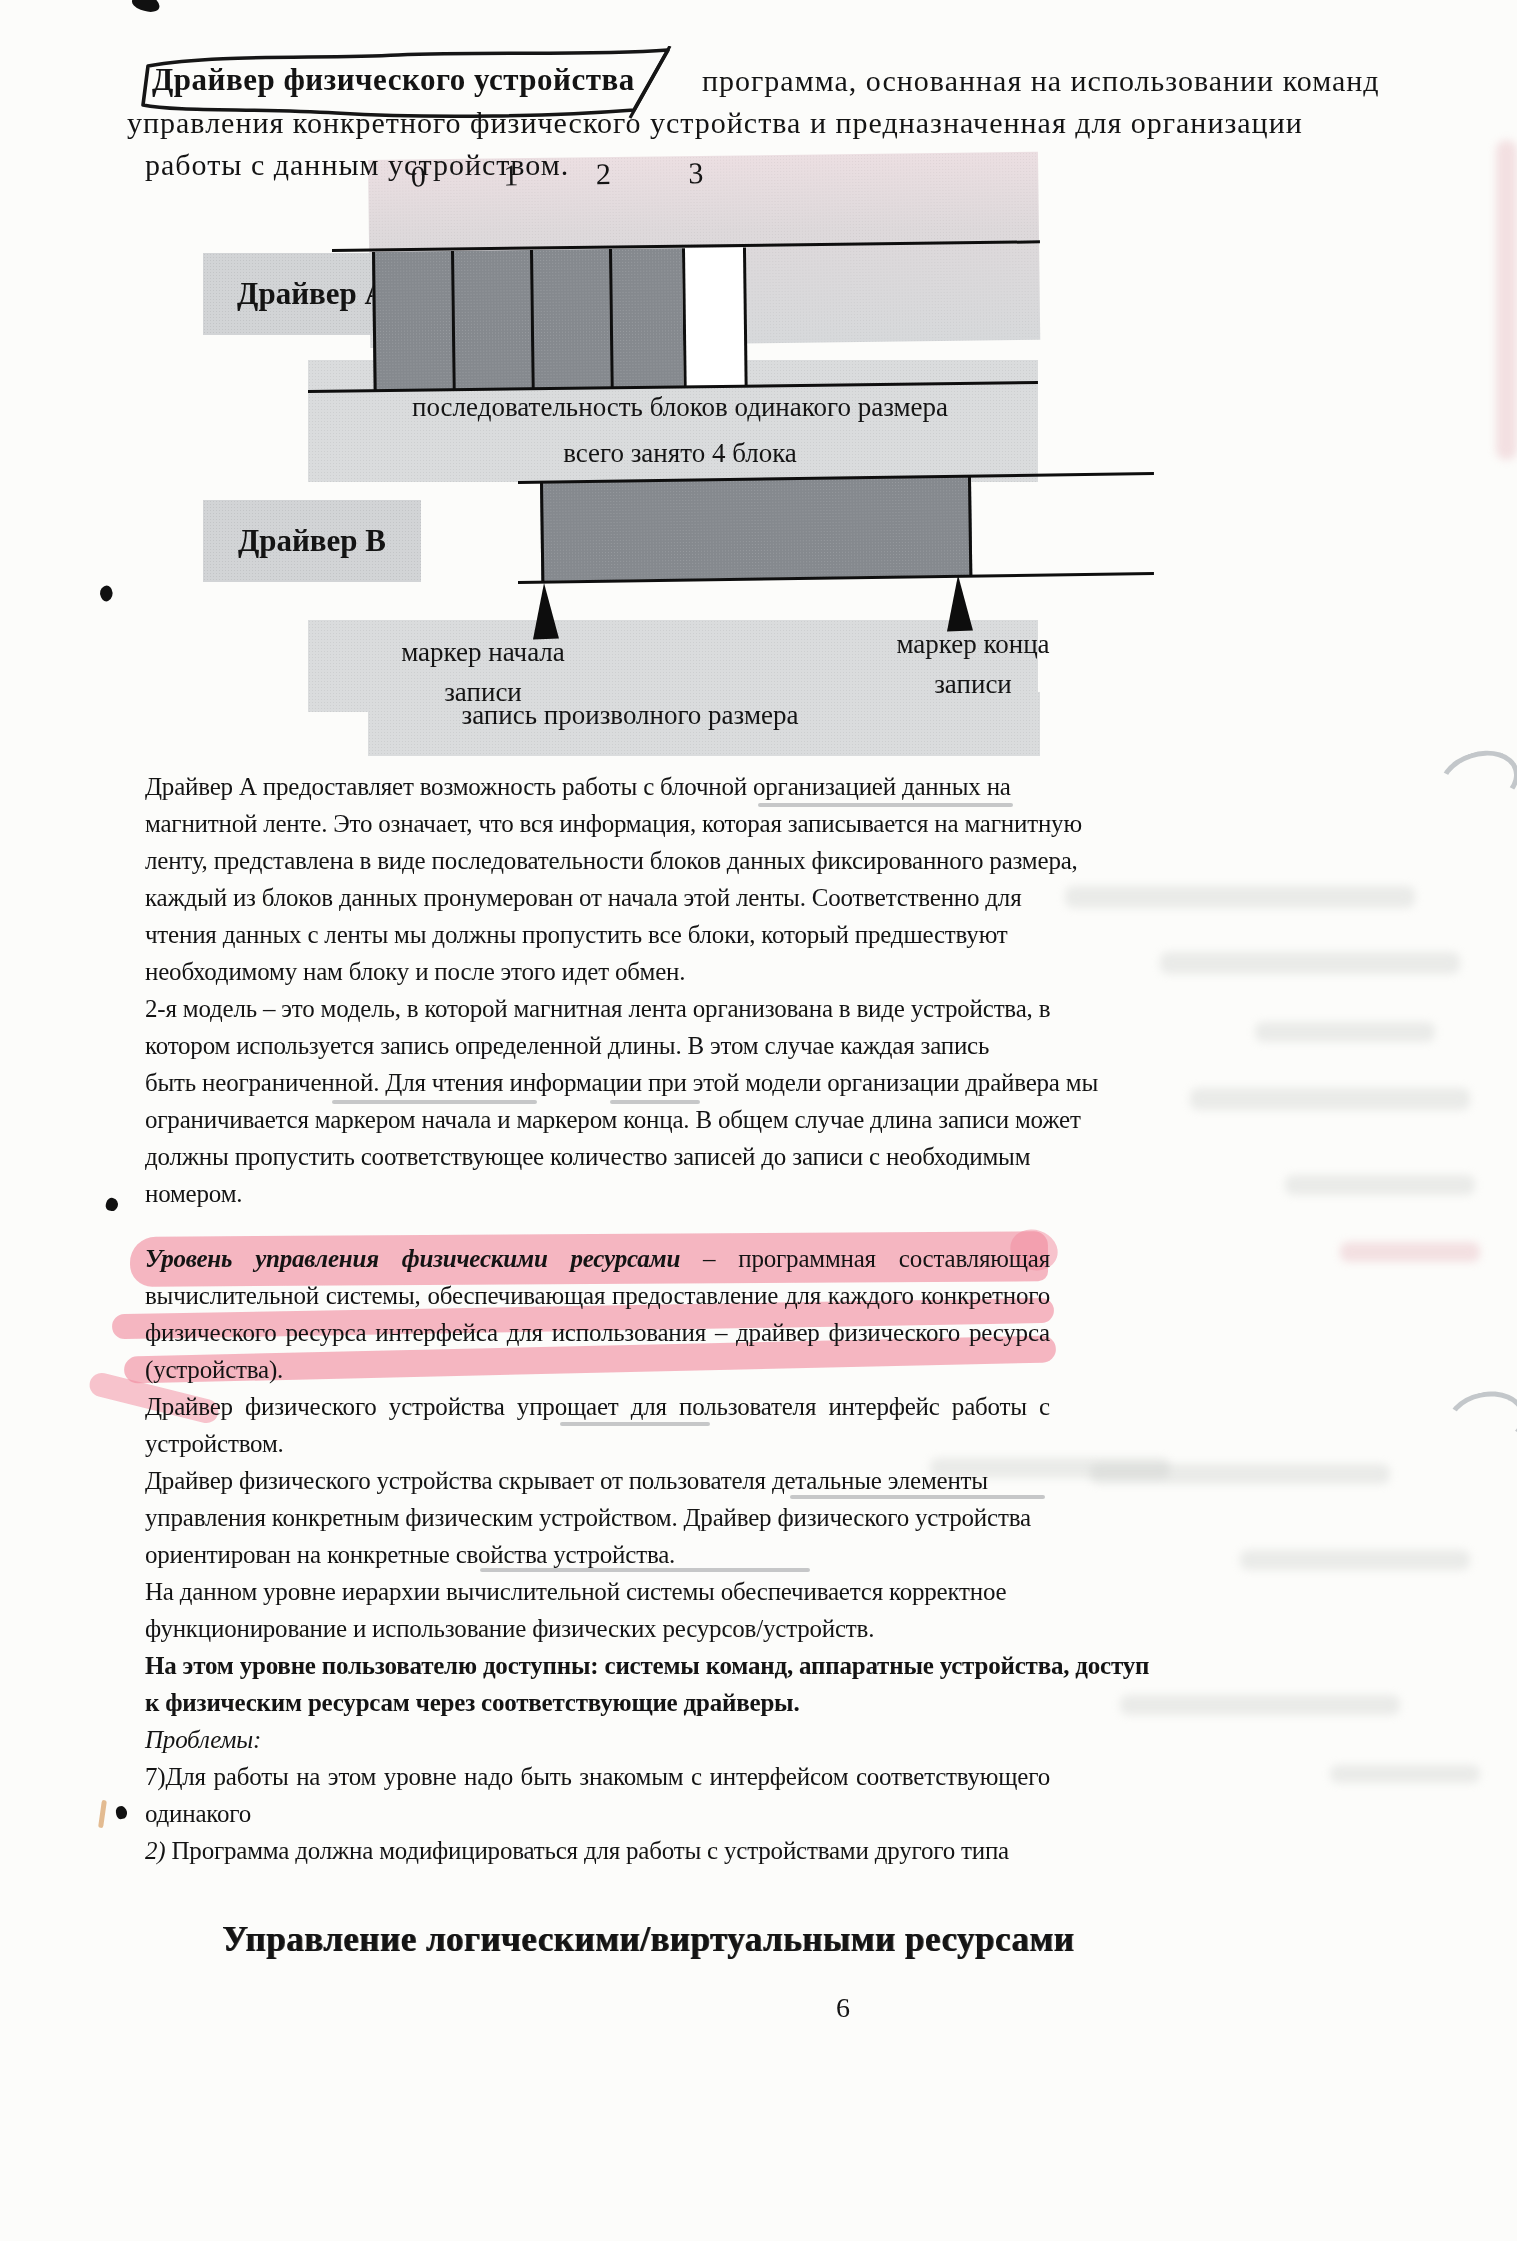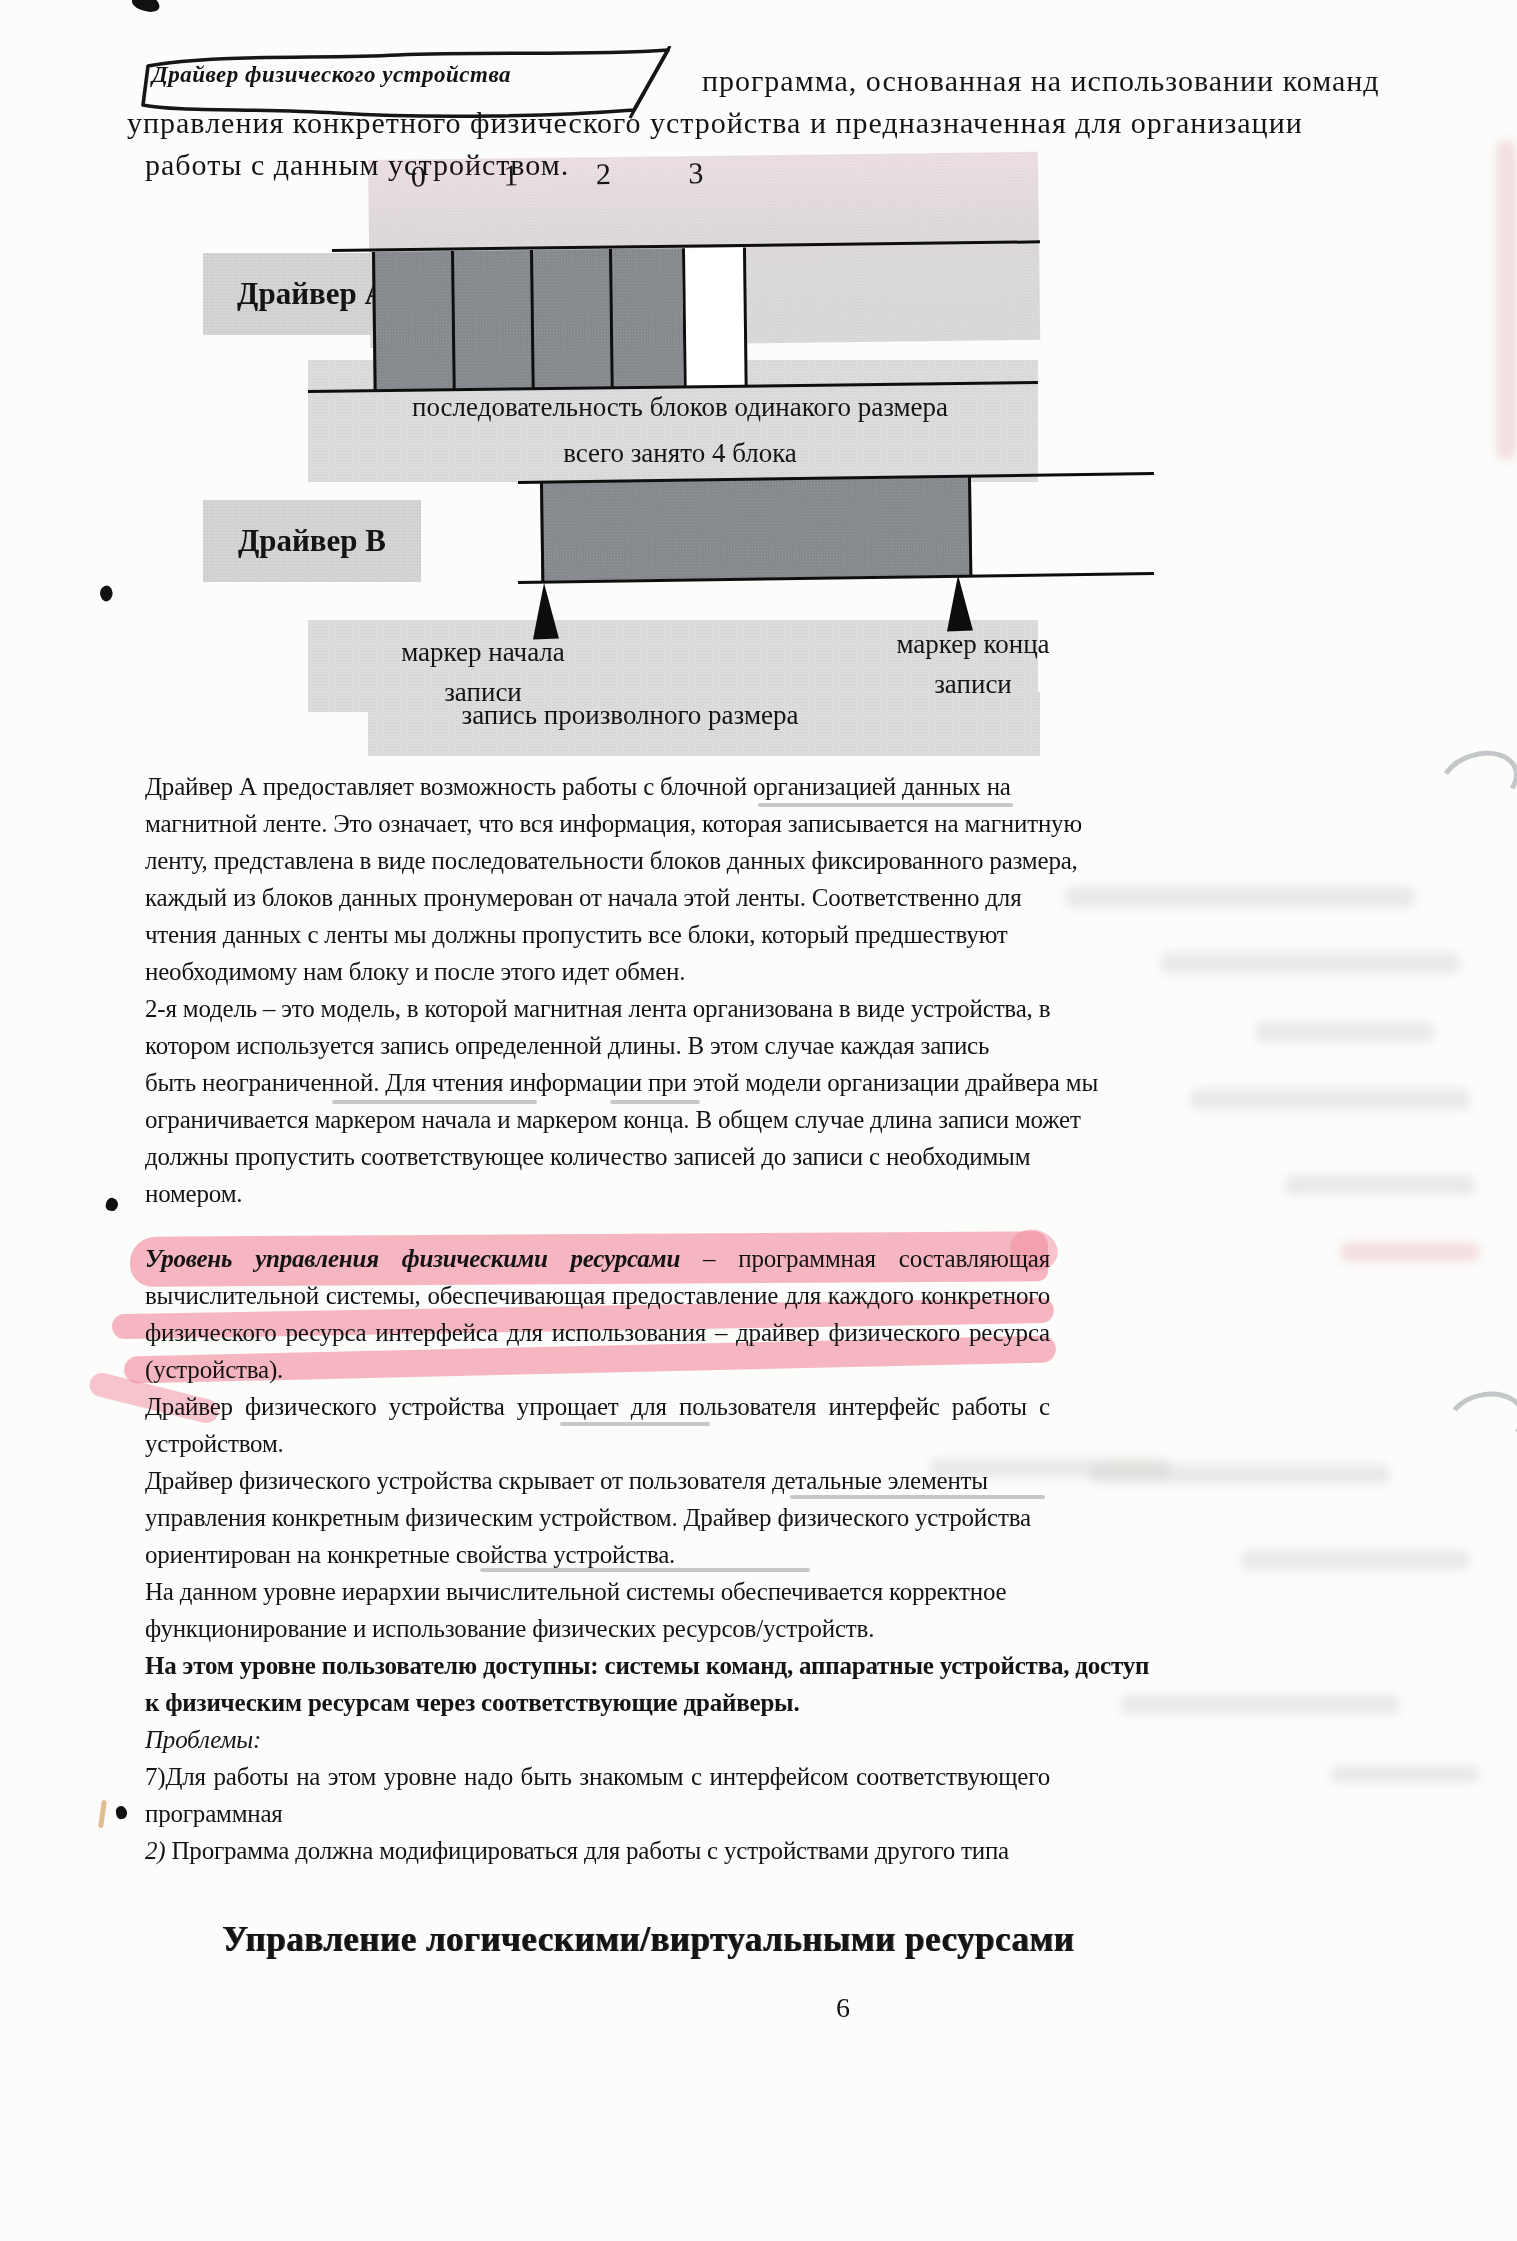--- a/index.html
+++ b/index.html
@@ -7,21 +7,21 @@
     position:relative;width:1517px;height:2241px;margin:0 auto;
     background:#fcfcfa;overflow:hidden;
     font-family:"Liberation Serif","DejaVu Serif",serif;color:#141414;
   }
   .abs{position:absolute;}
   .line{white-space:pre;}
   
   .def-text{font-size:30px;letter-spacing:1px;white-space:pre;z-index:4;}
   #term-box{left:136px;top:46px;width:552px;height:74px;z-index:4;}
   #term-box svg{position:absolute;left:0;top:0;}
-  #term-text{left:152px;top:62px;font-size:23px;font-weight:bold;font-style:italic;letter-spacing:0.5px;white-space:pre;z-index:5;}
+  #term-text{left:152px;top:62px;font-size:31px;font-weight:bold;letter-spacing:0.5px;white-space:pre;z-index:5;}
   
   .gray-box{background-color:#d2d4d6;background-image:radial-gradient(rgba(0,0,0,0.07) 1px,transparent 1px);background-size:3px 3px;}
   .cap-box{background-color:#dadcdd;background-image:radial-gradient(rgba(0,0,0,0.06) 1px,transparent 1px);background-size:3px 3px;}
   .drv-label{font-size:31px;font-weight:bold;text-align:center;}
   .blackline{background:#0e0e0e;transform-origin:left center;}
   .cap-text{font-size:27px;text-align:center;white-space:pre;}
   
   #band-a{left:368px;top:160px;width:670px;height:188px;
     background:linear-gradient(180deg,#ecdfe2 0%,#ded9db 40%,#d7d9db 100%);
     background-blend-mode:multiply;transform:rotate(-0.7deg);transform-origin:left top;}
@@ -213,21 +213,21 @@
       <div class="line">На данном уровне иерархии вычислительной системы обеспечивается корректное</div>
       <div class="line">функционирование и использование физических ресурсов/устройств.</div>
     </div>
   <div id="p-avail" class="abs body-block">
       <div class="line">На этом уровне пользователю доступны: системы команд, аппаратные устройства, доступ</div>
       <div class="line">к физическим ресурсам через соответствующие драйверы.</div>
     </div>
   <div id="problems-label" class="abs body-block">Проблемы:</div>
   <div id="problem1" class="abs body-block jfirst">
       <div class="line">7)Для работы на этом уровне  надо быть знакомым с интерфейсом соответствующего</div>
-      <div class="line">программная</div>
+      <div class="line">одинакого</div>
     </div>
   <div id="problem2" class="abs body-block"><span class="num">2)</span><span> Программа должна модифицироваться для работы с устройствами другого типа</span></div>
 
   <div class="pencil" style="left:758px;top:803px;width:255px;"></div>
   <div class="pencil" style="left:332px;top:1100px;width:205px;"></div>
   <div class="pencil" style="left:610px;top:1100px;width:90px;"></div>
   <div class="pencil" style="left:560px;top:1422px;width:150px;"></div>
   <div class="pencil" style="left:790px;top:1495px;width:255px;"></div>
   <div class="pencil" style="left:480px;top:1568px;width:330px;"></div>
 

